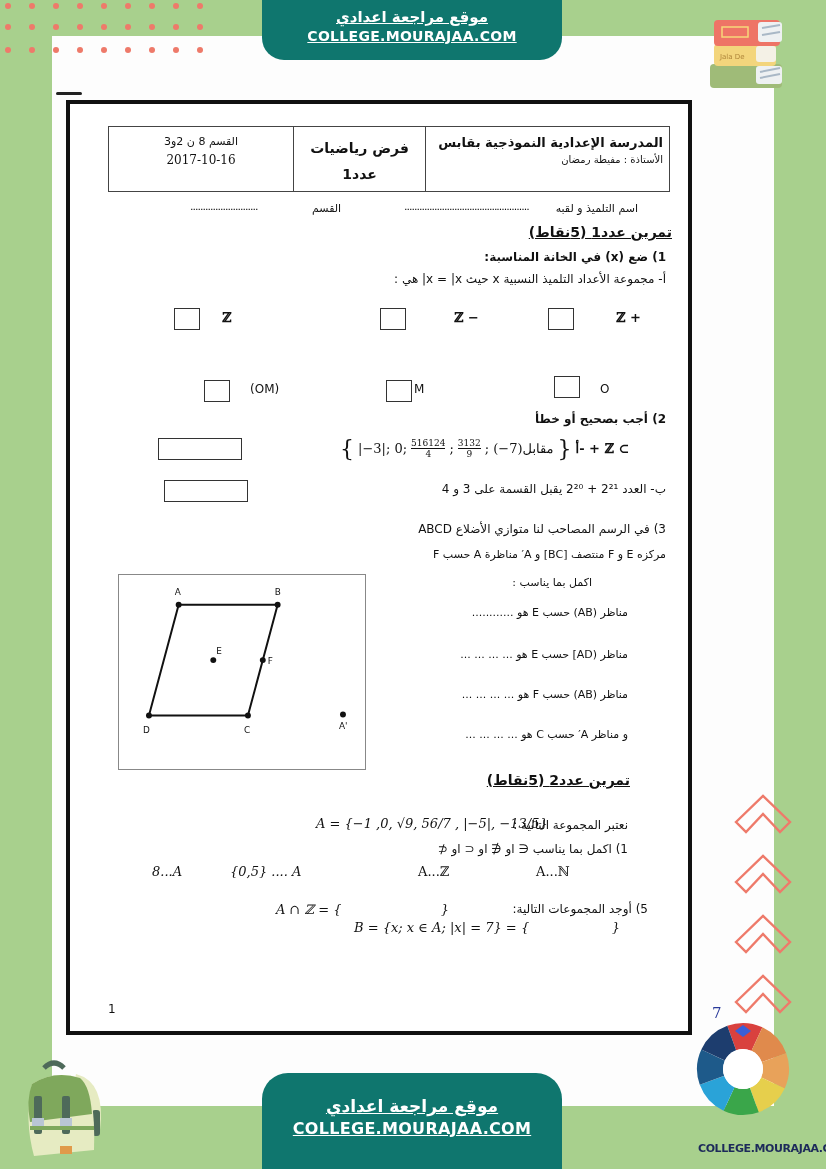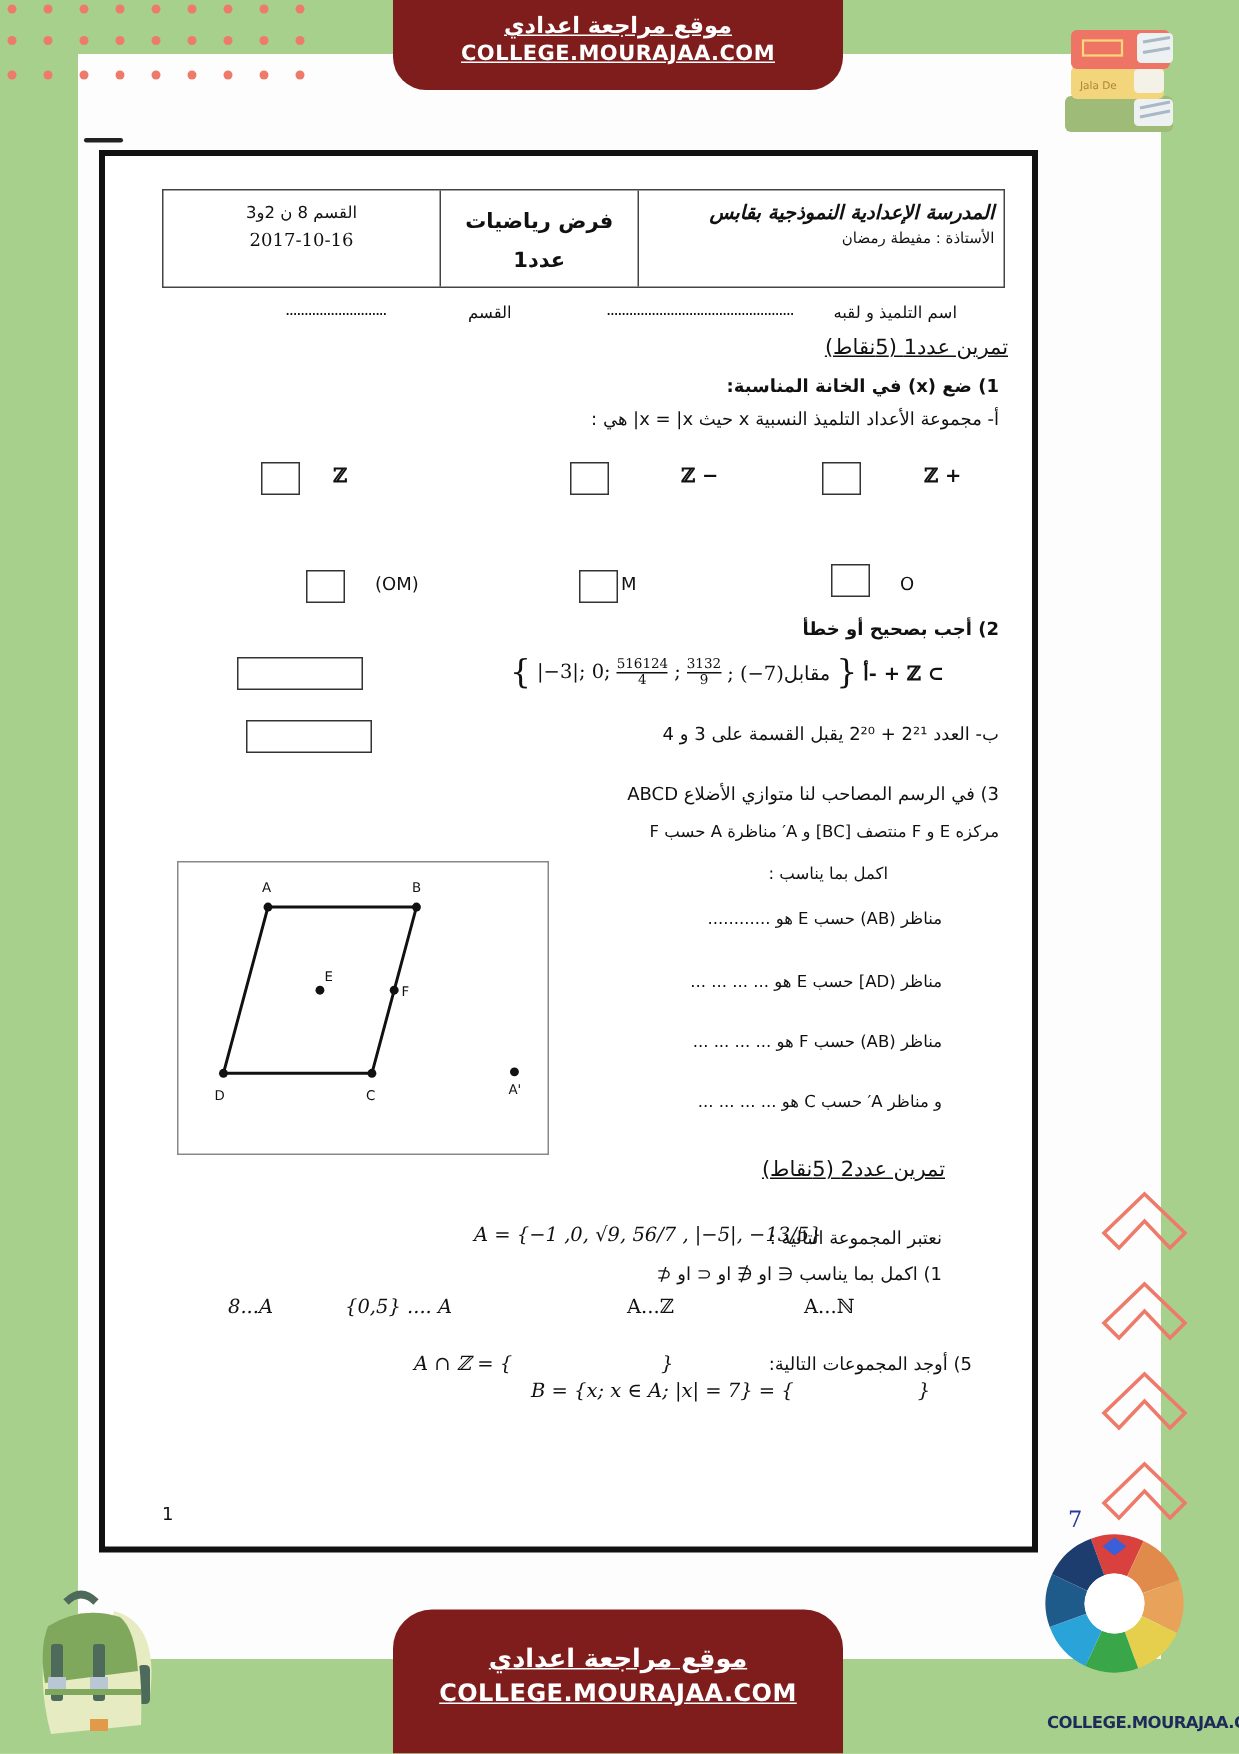--- a/index.html
+++ b/index.html
@@ -3,50 +3,50 @@
 <meta charset="utf-8">
 <style>
   * { box-sizing: border-box; margin: 0; padding: 0; }
   html, body { width: 826px; height: 1169px; overflow: hidden; background: #a8d08d; }
   body { position: relative; font-family: "DejaVu Sans", sans-serif; color: #111; }
 
   .green-frame { position: absolute; inset: 0; background: #a8d08d; }
   .paper { position: absolute; left: 52px; top: 36px; width: 722px; height: 1070px; background: #fdfdfd; }
   .dot { position: absolute; width: 6px; height: 6px; border-radius: 50%; background: #ee7a6a; }
 
-  .banner { position: absolute; background: #7f1d1d; color: #fff; text-align: center;
+  .banner { position: absolute; background: #0f766e; color: #fff; text-align: center;
             font-family: "DejaVu Sans", sans-serif; font-weight: bold; }
   .banner .ar { display: block; text-decoration: underline; direction: rtl; }
   .banner .en { display: block; text-decoration: underline; letter-spacing: 0.3px; }
   .banner-top { left: 262px; top: 0; width: 300px; height: 60px; border-radius: 0 0 22px 22px; padding-top: 8px; }
   .banner-top .ar { font-size: 15px; line-height: 18px; }
   .banner-top .en { font-size: 14px; line-height: 20px; }
   .banner-bottom { left: 262px; top: 1073px; width: 300px; height: 96px; border-radius: 26px 26px 0 0; padding-top: 22px; }
   .banner-bottom .ar { font-size: 17px; line-height: 22px; }
   .banner-bottom .en { font-size: 16px; line-height: 24px; }
   .bottom-band { position: absolute; left: 0; top: 1108px; width: 826px; height: 61px; background: #a8d08d; }
 
   .sheet { position: absolute; left: 66px; top: 100px; width: 626px; height: 935px; border: 4px solid #111; background: #fff; }
   .scribble { position: absolute; height: 3px; background: #222; border-radius: 2px; }
 
   .header-table { position: absolute; left: 38px; top: 22px; width: 562px; height: 66px; border: 1.5px solid #444; display: flex; }
   .ht-cell { border-left: 1.5px solid #444; position: relative; }
   .ht-cell:first-child { border-left: none; }
   .ht-left { width: 184px; text-align: center; font-size: 11px; padding-top: 6px; line-height: 18px; }
   .ht-mid { width: 132px; text-align: center; font-weight: bold; font-size: 14px; padding-top: 8px; line-height: 26px; }
   .ht-right { flex: 1; direction: rtl; text-align: right; padding: 8px 6px; }
-  .ht-right .school { font-weight: bold; font-size: 13px; display: block; font-style: italic; }
+  .ht-right .school { font-weight: bold; font-size: 13px; display: block; }
   .ht-right .teacher { font-size: 10px; display: block; margin-top: 4px; }
 
   .rtl { direction: rtl; text-align: left; unicode-bidi: plaintext; }
   .abs { position: absolute; white-space: nowrap; }
   .t12 { font-size: 12px; }
   .t11 { font-size: 11px; }
   .bold { font-weight: bold; }
-  .title { font-size: 14px; font-weight: normal; text-decoration: underline; }
+  .title { font-size: 14px; font-weight: bold; text-decoration: underline; }
 
   .cbox { position: absolute; width: 26px; height: 22px; border: 1.5px solid #333; background: #fff; }
   .abox { position: absolute; width: 84px; height: 22px; border: 1.5px solid #333; background: #fff; }
   .math { font-family: "DejaVu Serif", serif; font-size: 13px; }
   .mathi { font-family: "DejaVu Serif", serif; font-style: italic; font-size: 13px; }
 
   .figure { position: absolute; left: 48px; top: 470px; width: 248px; height: 196px; border: 1px solid #888; }
 
   .deco-books { position: absolute; left: 700px; top: 8px; width: 92px; height: 82px; }
   .deco-bag { position: absolute; left: 14px; top: 1060px; width: 98px; height: 100px; }

